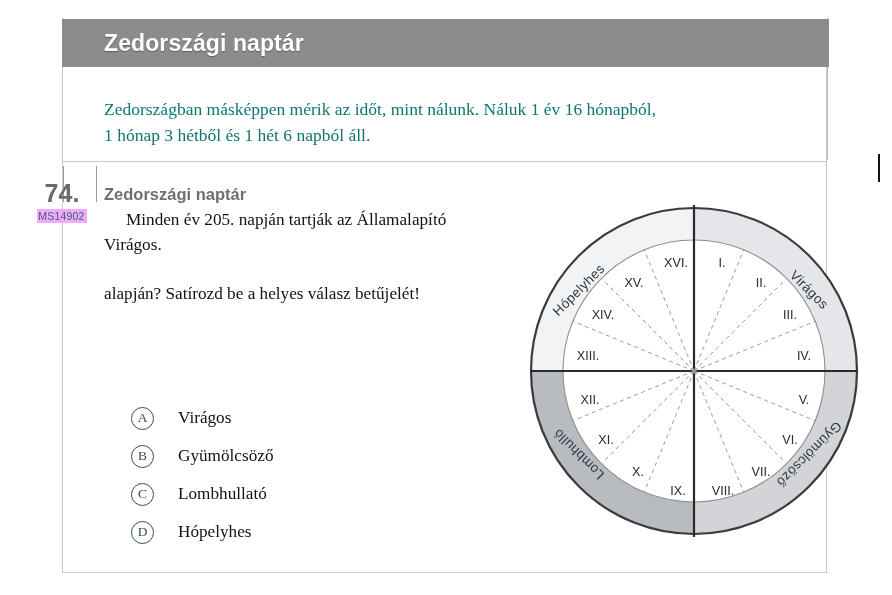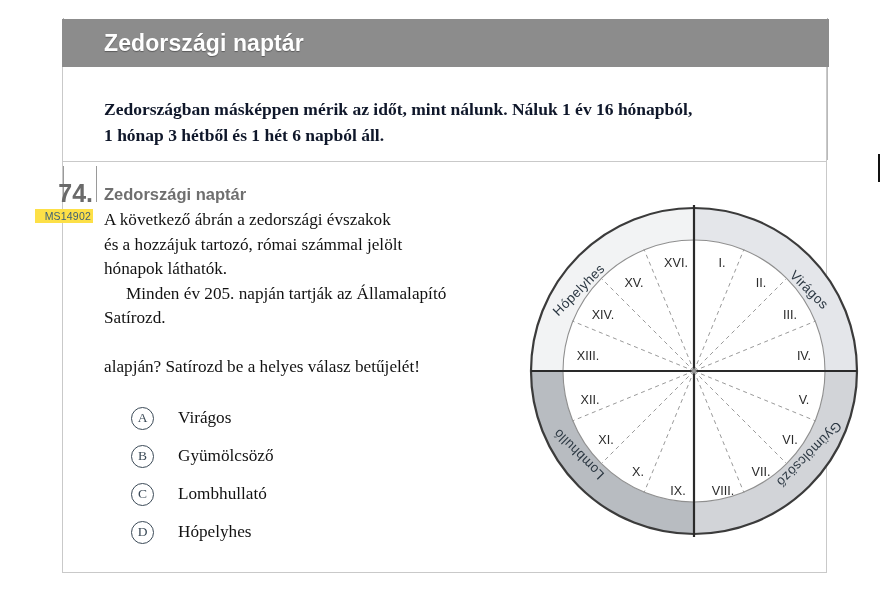--- a/index.html
+++ b/index.html
@@ -60,52 +60,51 @@
     box-sizing: border-box;
   }
 
   
   #intro {
     position: absolute;
     left: 104px; top: 96px;
     width: 560px;
     font-size: 17.5px;
     line-height: 26px;
-    color: #0f172a;
-    font-weight: bold;
+    color: #0f766e;
   }
   #intro .line { white-space: nowrap; }
 
   
   #intro-sep {
     position: absolute;
     left: 63px; top: 161px;
     width: 764px; height: 1px;
     background: #c9c9c9;
   }
 
   
   #task-num-block {
     position: absolute;
     left: 31px; top: 180px;
     width: 62px;
-    text-align: right;
+    text-align: center;
   }
   #task-number {
     font-family: "Liberation Sans", sans-serif;
     font-weight: bold;
     font-size: 25px;
     color: #6a6a6a;
     line-height: 26px;
   }
   #task-code {
     display: inline-block;
     margin-top: 3px;
-    padding: 1px 2px 1px 10px;
-    background: #fde047;
+    padding: 1px 2px 1px 1px;
+    background: #f0abfc;
     color: #3e5f75;
     font-family: "Liberation Sans", sans-serif;
     font-size: 10.5px;
     letter-spacing: .2px;
     line-height: 12px;
   }
 
   
   #num-col-rule {
     position: absolute;
@@ -222,28 +221,23 @@
   <div id="num-col-rule2"></div>
   <div id="num-col-rule"></div>
   <div id="task-num-block">
     <div id="task-number">74.</div>
     <div id="task-code">MS14902</div>
   </div>
 
   <div id="task-heading">Zedországi naptár</div>
 
   <div id="task-body">
-    <p>
-      <span class="line">A következő ábrán a zedországi évszakok</span><br>
-      <span class="line">és a hozzájuk tartozó, római számmal jelölt</span><br>
-      <span class="line">hónapok láthatók.</span>
-    </p>
     <p class="indent">
       <span class="line">Minden év 205. napján tartják az Államalapító</span><br>
-      <span class="line">Satírozd.</span>
+      <span class="line">Virágos.</span>
     </p>
     <p class="indent">
       <br>
       <span class="line">alapján? Satírozd be a helyes válasz betűjelét!</span>
     </p>
   </div>
 
   <div id="options">
     <div class="option-row">
       <span class="option-bullet">A</span>

